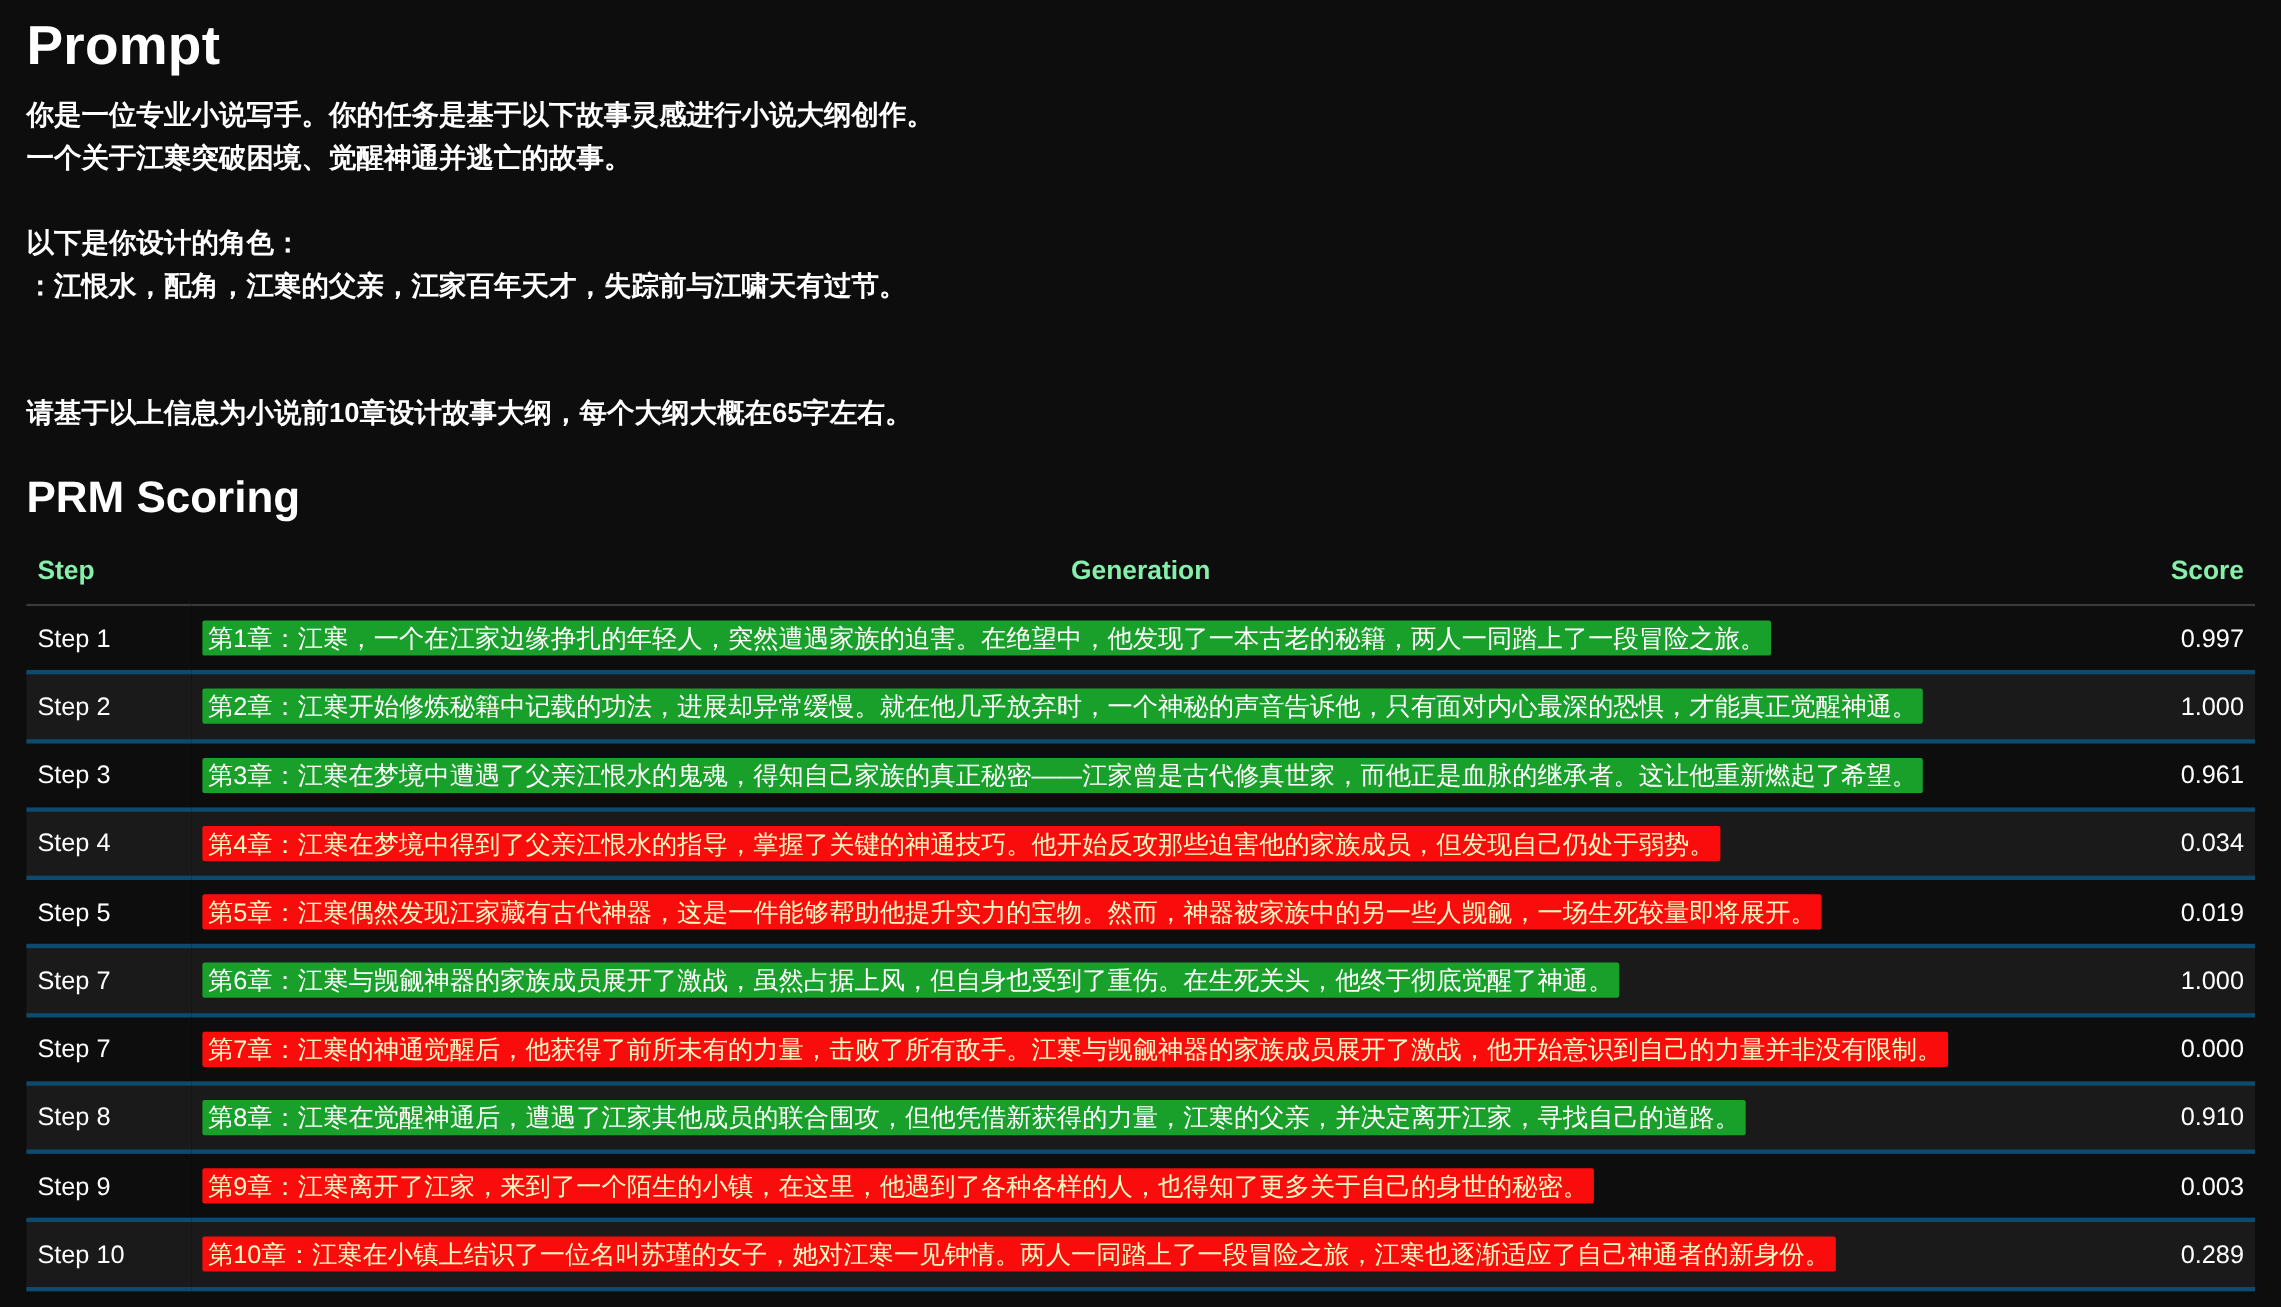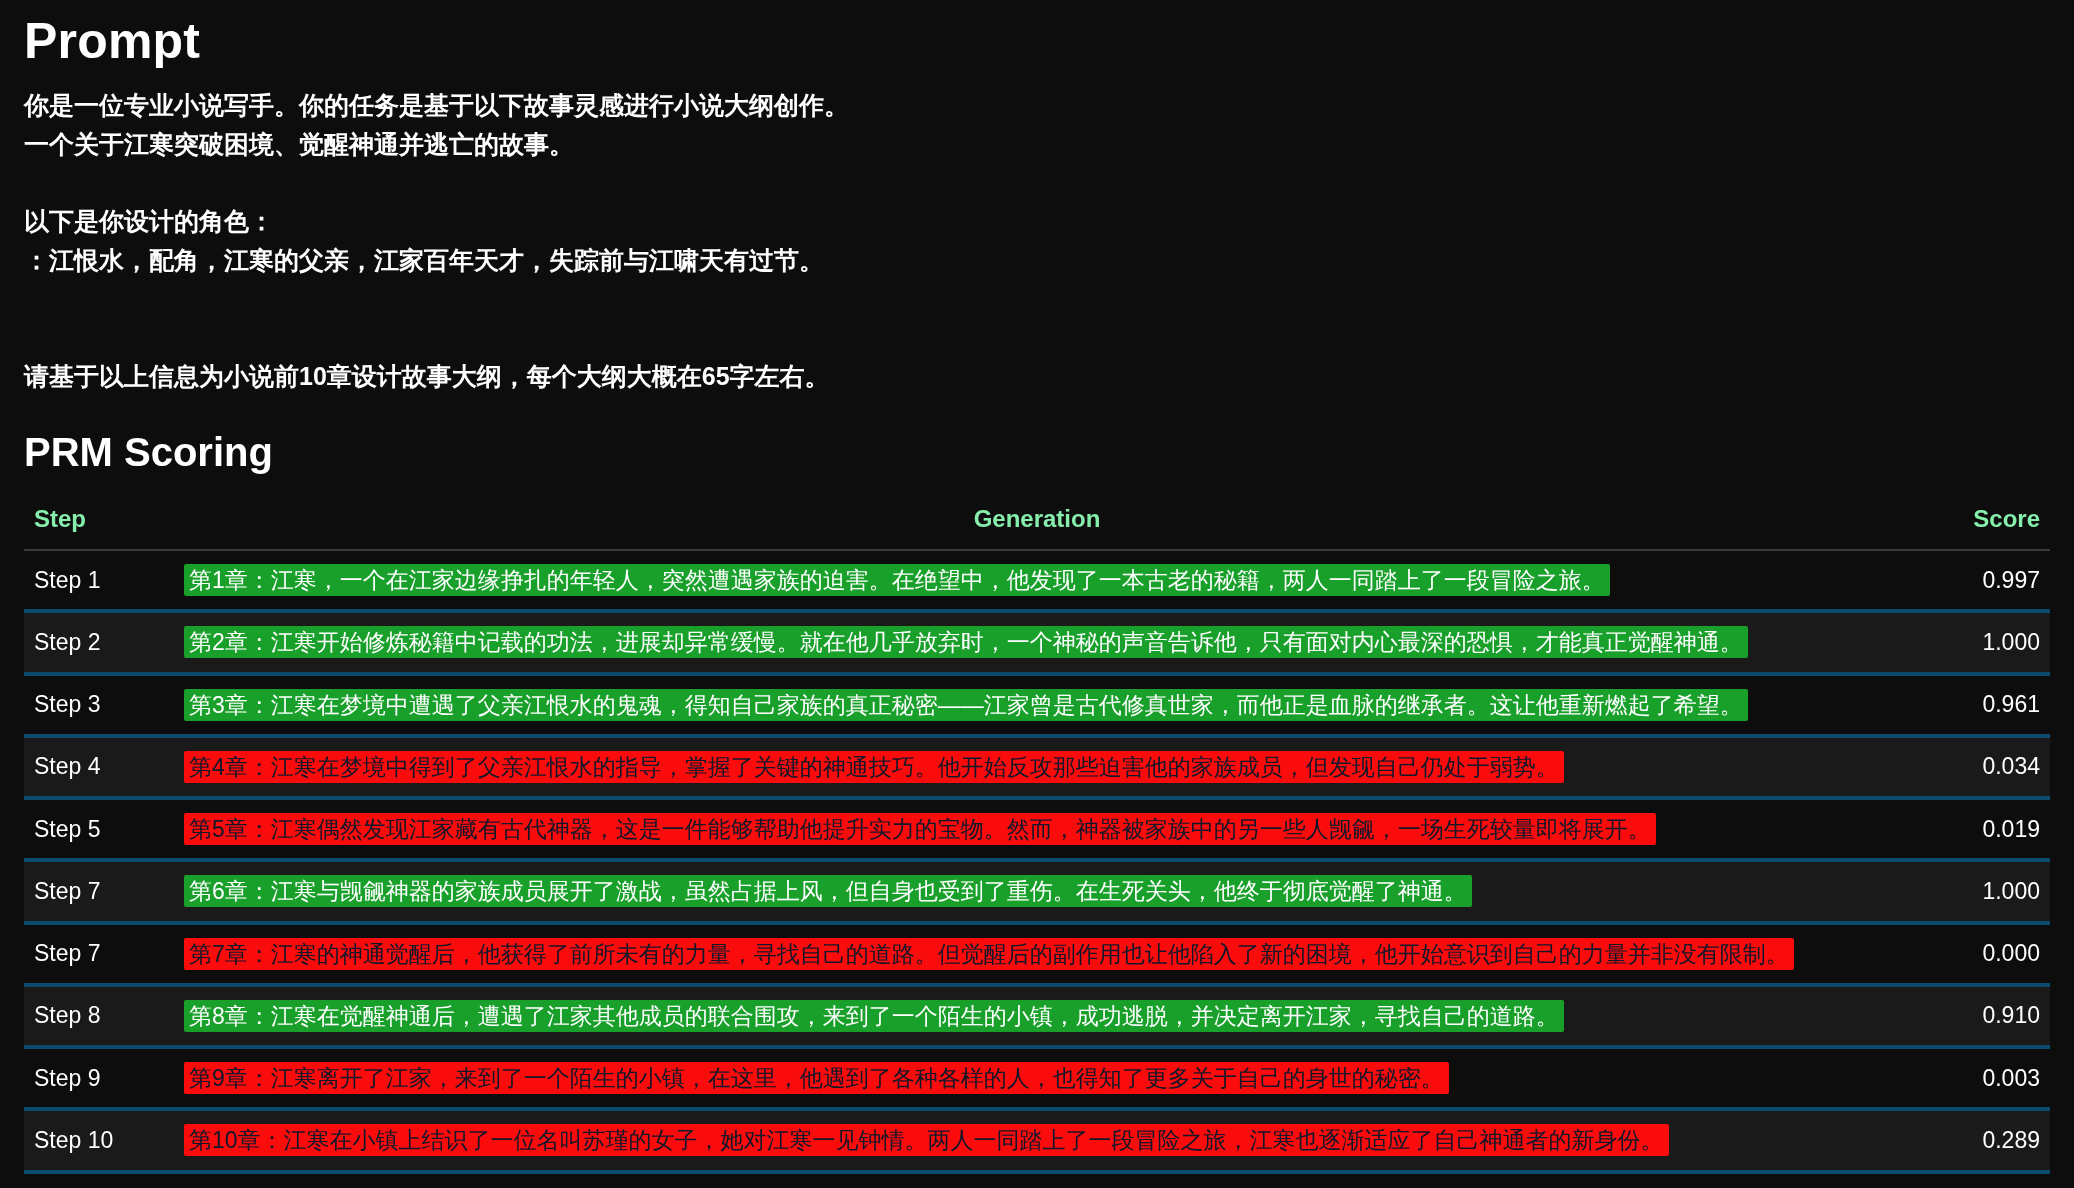--- a/index.html
+++ b/index.html
@@ -63,21 +63,21 @@
   tbody tr:nth-child(odd)  { background: #0d0d0d; }
 
   .hl {
     display: inline;
     padding: 3px 5px;
     border-radius: 2px;
     line-height: 1.75;
     color: #000000;
   }
   .hl.good { background: #18a02a; color: #ffffff; }
-  .hl.bad  { background: #fb0c0c; color: #0f172a; }
+  .hl.bad  { background: #fb0c0c; color: #fef9c3; }
 </style>
 </head>
 <body>
 
 <h1 class="section-title">Prompt</h1>
 <div class="prompt-body">你是一位专业小说写手。你的任务是基于以下故事灵感进行小说大纲创作。
 一个关于江寒突破困境、觉醒神通并逃亡的故事。
 
 以下是你设计的角色：
 ：江恨水，配角，江寒的父亲，江家百年天才，失踪前与江啸天有过节。
@@ -121,26 +121,26 @@
         <td class="cell-gen"><span class="hl bad">第5章：江寒偶然发现江家藏有古代神器，这是一件能够帮助他提升实力的宝物。然而，神器被家族中的另一些人觊觎，一场生死较量即将展开。</span></td>
         <td class="cell-score">0.019</td>
       </tr>
       <tr>
         <td class="cell-step">Step 7</td>
         <td class="cell-gen"><span class="hl good">第6章：江寒与觊觎神器的家族成员展开了激战，虽然占据上风，但自身也受到了重伤。在生死关头，他终于彻底觉醒了神通。</span></td>
         <td class="cell-score">1.000</td>
       </tr>
       <tr>
         <td class="cell-step">Step 7</td>
-        <td class="cell-gen"><span class="hl bad">第7章：江寒的神通觉醒后，他获得了前所未有的力量，寻找自己的道路。但觉醒后的副作用也让他陷入了新的困境，他开始意识到自己的力量并非没有限制。</span></td>
+        <td class="cell-gen"><span class="hl bad">第7章：江寒的神通觉醒后，他获得了前所未有的力量，击败了所有敌手。江寒与觊觎神器的家族成员展开了激战，他开始意识到自己的力量并非没有限制。</span></td>
         <td class="cell-score">0.000</td>
       </tr>
       <tr>
         <td class="cell-step">Step 8</td>
-        <td class="cell-gen"><span class="hl good">第8章：江寒在觉醒神通后，遭遇了江家其他成员的联合围攻，来到了一个陌生的小镇，成功逃脱，并决定离开江家，寻找自己的道路。</span></td>
+        <td class="cell-gen"><span class="hl good">第8章：江寒在觉醒神通后，遭遇了江家其他成员的联合围攻，但他凭借新获得的力量，江寒的父亲，并决定离开江家，寻找自己的道路。</span></td>
         <td class="cell-score">0.910</td>
       </tr>
       <tr>
         <td class="cell-step">Step 9</td>
         <td class="cell-gen"><span class="hl bad">第9章：江寒离开了江家，来到了一个陌生的小镇，在这里，他遇到了各种各样的人，也得知了更多关于自己的身世的秘密。</span></td>
         <td class="cell-score">0.003</td>
       </tr>
       <tr>
         <td class="cell-step">Step 10</td>
         <td class="cell-gen"><span class="hl bad">第10章：江寒在小镇上结识了一位名叫苏瑾的女子，她对江寒一见钟情。两人一同踏上了一段冒险之旅，江寒也逐渐适应了自己神通者的新身份。</span></td>

